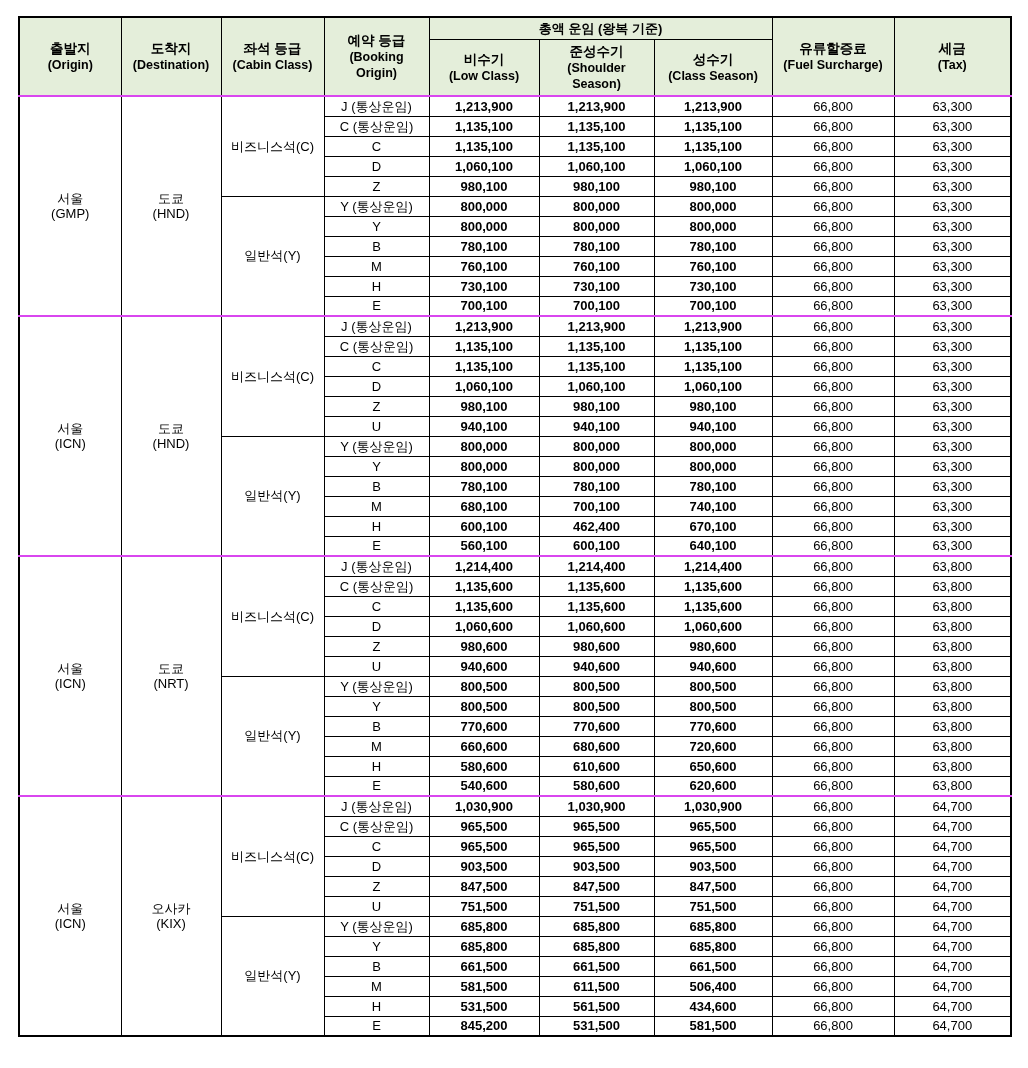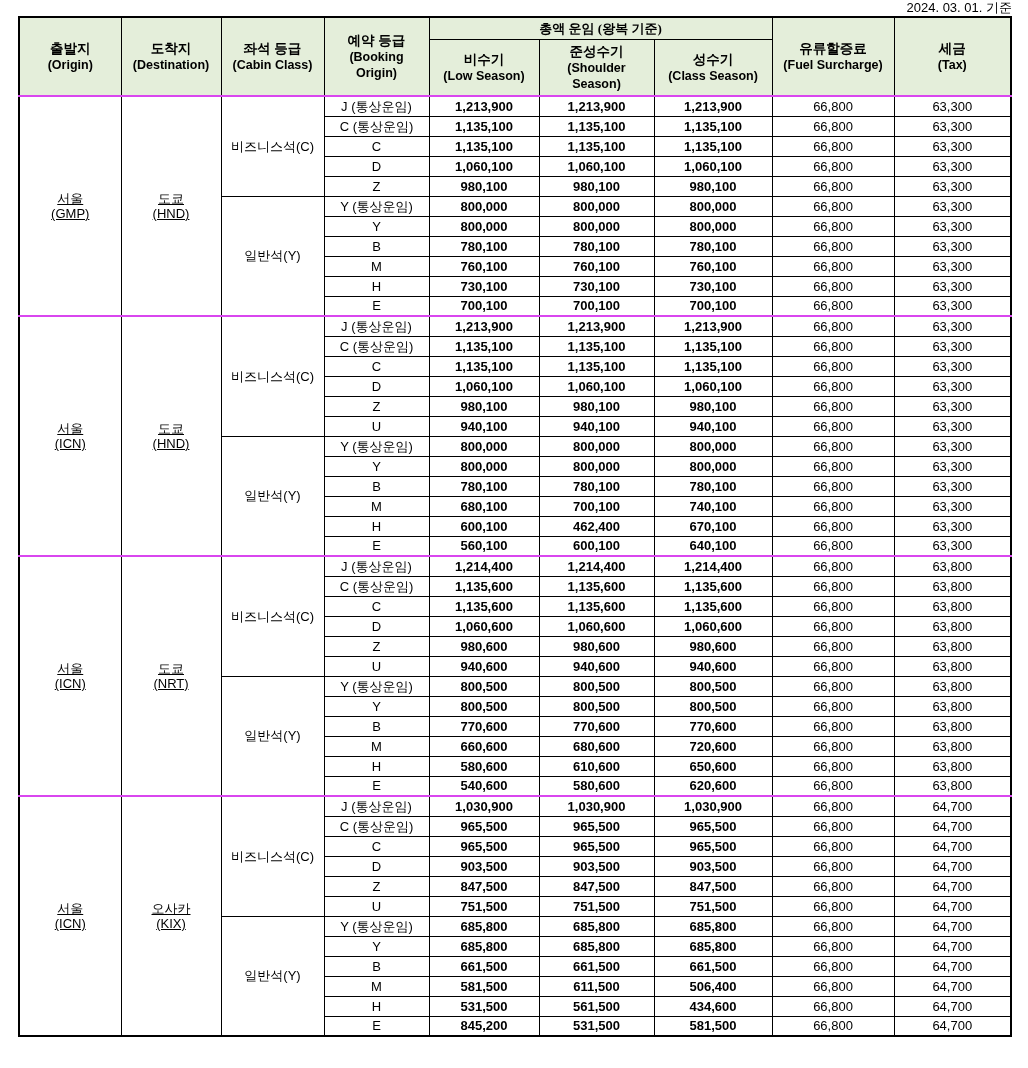--- a/index.html
+++ b/index.html
@@ -55,21 +55,20 @@
   
   table.fare thead th {
     background: #e4eeda;
     font-weight: bold;
     border: 1px solid #000;
     padding: 2px 1px;
   }
   th.grp {
     height: 17px;
     font-size: 13px;
-    font-family: Liberation Serif, serif;
   }
   th.tallhdr {
     height: 73px;
   }
   th .ko {
     display: block;
     font-weight: bold;
     font-size: 13.5px;
     line-height: 17px;
   }
@@ -90,21 +89,20 @@
   col.c-fuel     { width: 122px; }
   col.c-tax      { width: 117px; }
 
   
   tbody tr { height: 20px; }
   td.route {
     vertical-align: top;
     padding-top: 2px;
     font-size: 13.5px;
     line-height: 20px;
-    text-decoration: underline;
   }
   td.route .city { display: block; }
   td.route .code { display: block; }
   td.cabin {
     vertical-align: top;
     padding-top: 2px;
     font-size: 13.5px;
     line-height: 17px;
   }
   td.booking {
@@ -129,21 +127,20 @@
   tr.cabin-start > td.fareval,
   tr.cabin-start > td.plainval { border-top: 1px solid #000; }
   td.thickleft { border-left: 2px solid #000; }
   tbody tr:last-child > td { border-bottom: 2px solid #000; }
 </style>
 </head>
 <body>
 
 <div class="page">
 
-  <div class="effective-date">2024. 03. 01. 기준</div>
 
   <div class="table-wrap">
     <table class="fare">
       <colgroup>
         <col class="c-origin">
           <col class="c-dest">
           <col class="c-cabin">
           <col class="c-booking">
         <col class="c-low">
           <col class="c-shoulder">
@@ -176,21 +173,21 @@
             <span class="en">(Fuel Surcharge)</span>
           </th>
           <th class="tallhdr" rowspan="2">
             <span class="ko">세금</span>
             <span class="en">(Tax)</span>
           </th>
         </tr>
         <tr>
           <th>
             <span class="ko">비수기</span>
-            <span class="en">(Low Season)</span>
+            <span class="en">(Low Class)</span>
           </th>
           <th>
             <span class="ko">준성수기</span>
             <span class="en">(Shoulder</span>
             <span class="en">Season)</span>
           </th>
           <th>
             <span class="ko">성수기</span>
             <span class="en">(Class Season)</span>
           </th>

